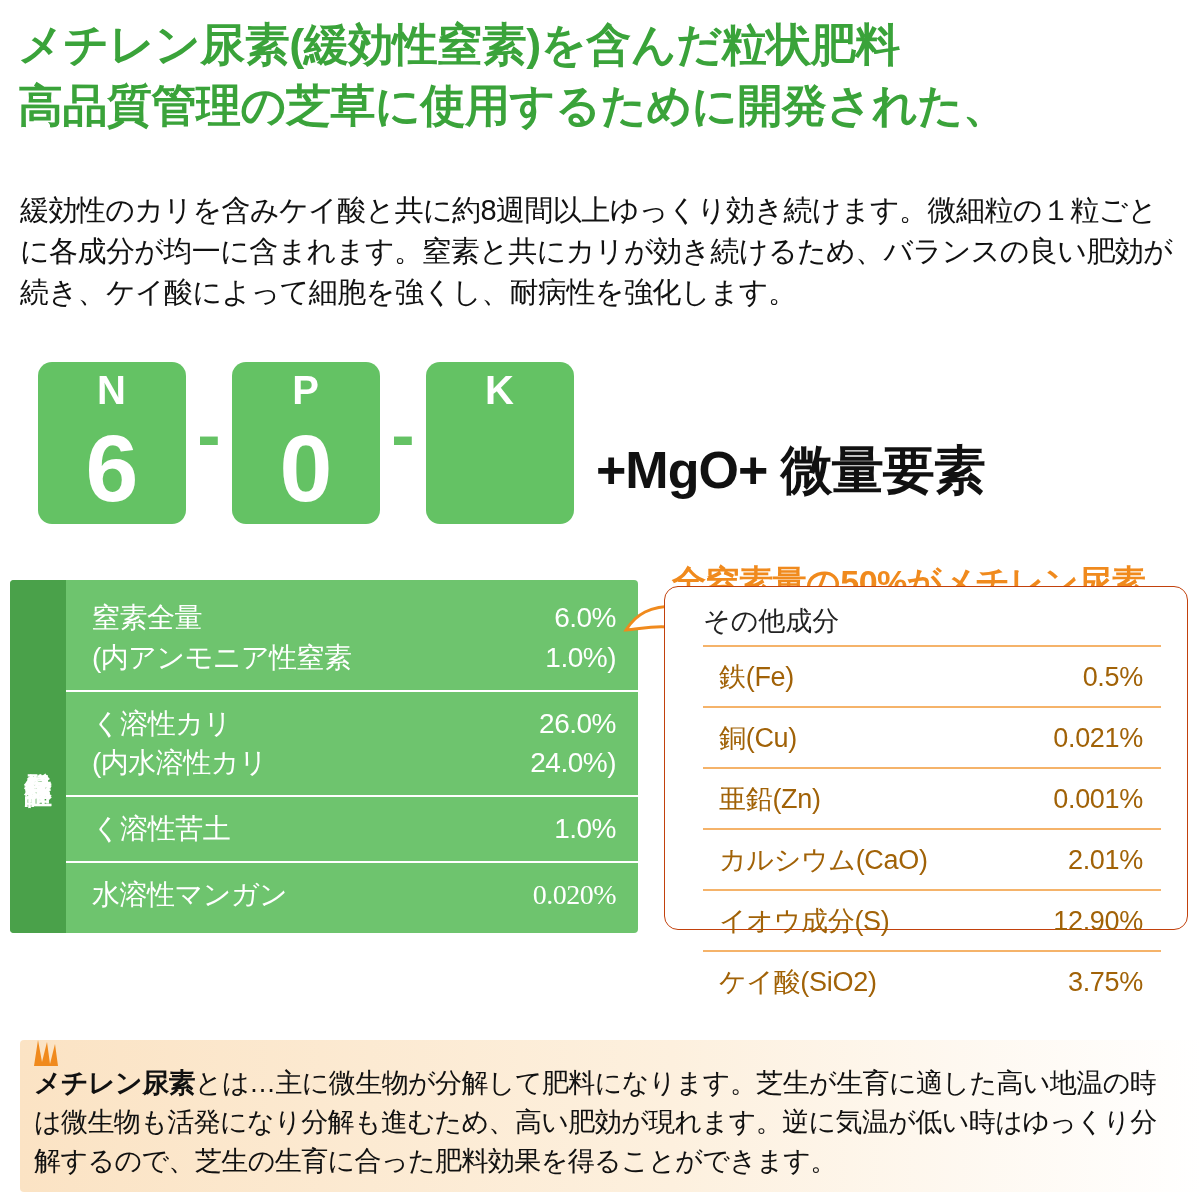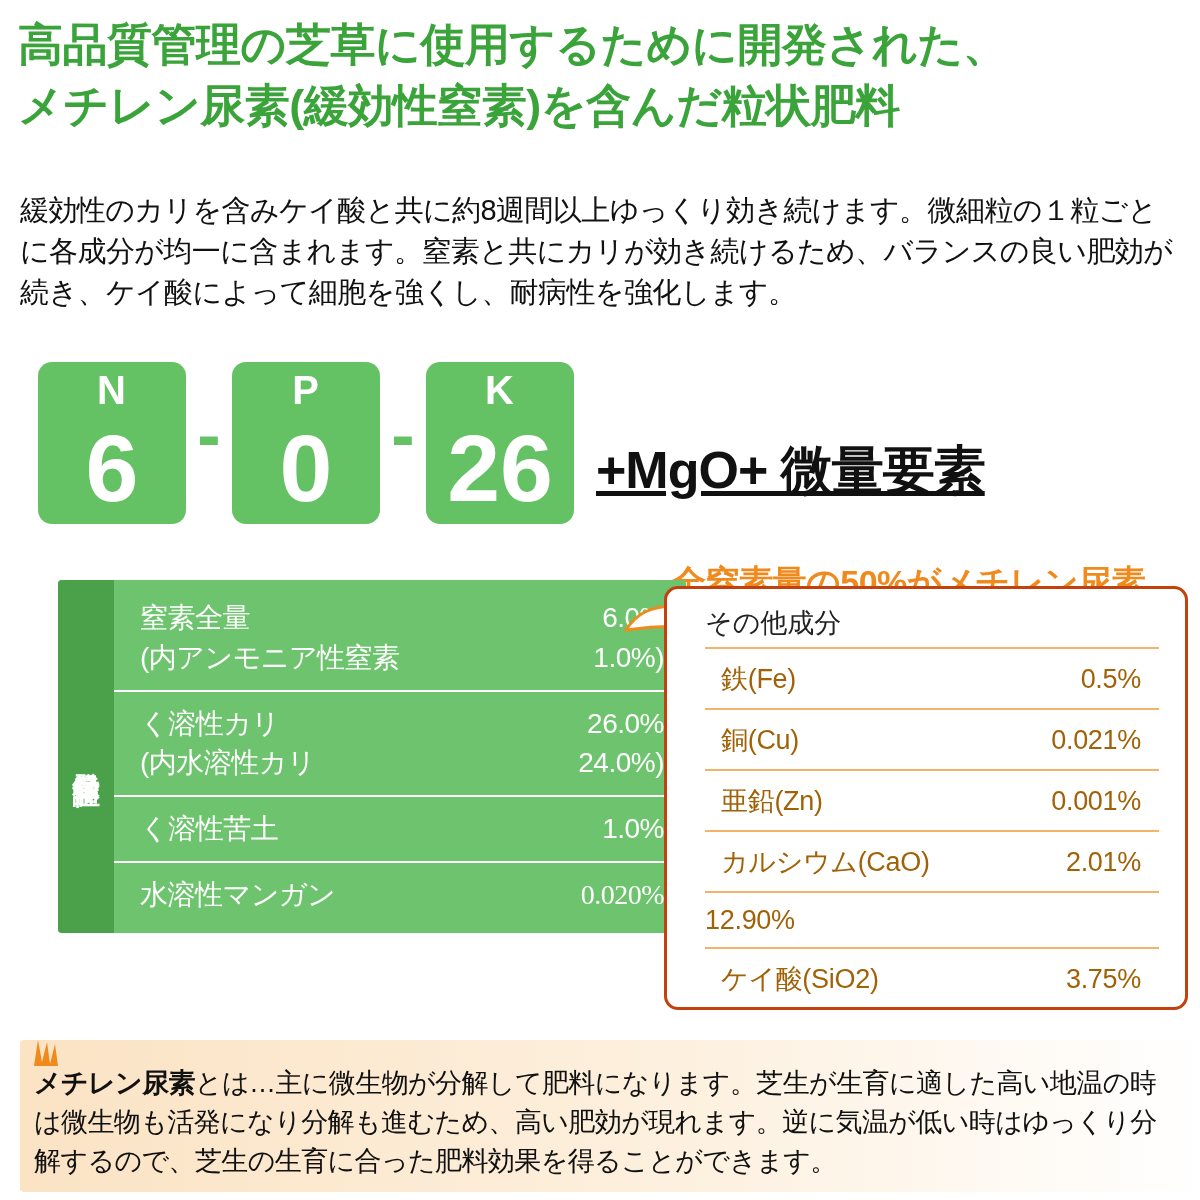--- a/index.html
+++ b/index.html
@@ -95,21 +95,20 @@
   }
   .npk-suffix {
     margin-left: 22px;
     align-self: flex-end;
     padding-bottom: 18px;
     font-size: 52px;
     font-weight: bold;
     color: #111;
     white-space: nowrap;
     letter-spacing: -1px;
-    text-decoration: underline;
   }
 
   
   .callout-title {
     position: absolute;
     left: 672px;
     top: 560px;
     font-size: 34px;
     font-weight: bold;
     color: #f08a1d;
@@ -120,21 +119,20 @@
   
   .guarantee {
     position: absolute;
     left: 10px;
     top: 580px;
     width: 628px;
     background: #6ec46e;
     border-radius: 4px;
     display: flex;
     overflow: hidden;
-    margin-left: 48px;
   }
   .guarantee-label {
     width: 56px;
     background: #4aa14a;
     color: #ffffff;
     font-size: 27px;
     font-weight: bold;
     display: flex;
     align-items: center;
     justify-content: center;
@@ -170,22 +168,22 @@
   }
   .g-row .g-name { white-space: nowrap; }
   .g-row .g-val { white-space: nowrap; }
 
   
   .trace-box {
     position: absolute;
     left: 664px;
     top: 586px;
     width: 524px;
-    height: 424px;
-    border: 3px solid #c2410c;
+    height: 344px;
+    border: 1px solid #c2410c;
     border-radius: 14px;
     box-sizing: border-box;
     background: #ffffff;
   }
   .trace-pointer {
     position: absolute;
     left: 620px;
     top: 600px;
     width: 60px;
     height: 60px;
@@ -240,40 +238,39 @@
     line-height: 1.45;
     color: #111;
     letter-spacing: -0.6px;
   }
   .note-text b { font-weight: bold; }
 </style>
 </head>
 <body>
 
 <div class="headline">
+  <div class="line">メチレン尿素(緩効性窒素)を含んだ粒状肥料</div>
   <div class="line">高品質管理の芝草に使用するために開発された、</div>
-  <div class="line">メチレン尿素(緩効性窒素)を含んだ粒状肥料</div>
 </div>
 
 <div class="lead">緩効性のカリを含みケイ酸と共に約8週間以上ゆっくり効き続けます。微細粒の１粒ごとに各成分が均一に含まれます。窒素と共にカリが効き続けるため、バランスの良い肥効が続き、ケイ酸によって細胞を強くし、耐病性を強化します。</div>
 
 <div class="npk-row">
   <div class="npk-card">
     <div class="npk-letter">N</div>
     <div class="npk-value">6</div>
   </div>
   <div class="npk-dash">-</div>
   <div class="npk-card">
     <div class="npk-letter">P</div>
     <div class="npk-value">0</div>
   </div>
   <div class="npk-dash">-</div>
   <div class="npk-card">
     <div class="npk-letter">K</div>
-    <div class="npk-value">26</div>
   </div>
   <div class="npk-suffix">+MgO+ 微量要素</div>
 </div>
 
 <div class="callout-title">全窒素量の50%がメチレン尿素</div>
 
 <div class="guarantee">
   <div class="guarantee-label">
     <span>登録保証値</span>
   </div>
@@ -336,20 +333,21 @@
     </div>
     <div class="t-row">
       <span class="t-name">亜鉛(Zn)</span>
       <span class="t-val">0.001%</span>
     </div>
     <div class="t-row">
       <span class="t-name">カルシウム(CaO)</span>
       <span class="t-val">2.01%</span>
     </div>
     <div class="t-row">
+      <span class="t-name">イオウ成分(S)</span>
       <span class="t-val">12.90%</span>
     </div>
     <div class="t-row">
       <span class="t-name">ケイ酸(SiO2)</span>
       <span class="t-val">3.75%</span>
     </div>
   </div>
 </div>
 
 <div class="note">

